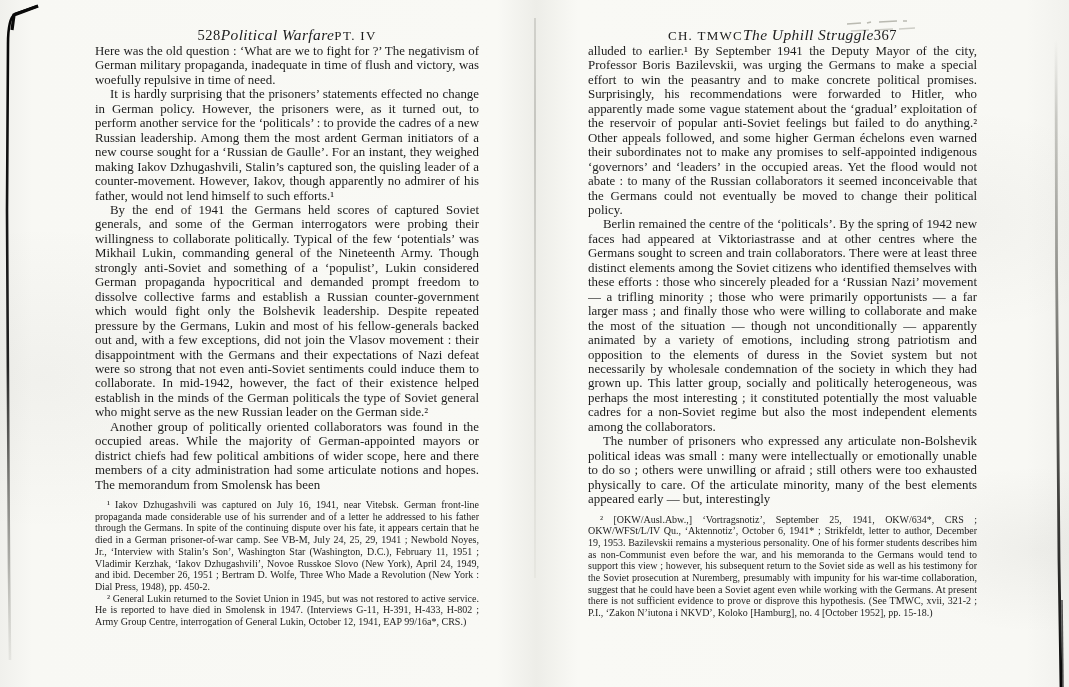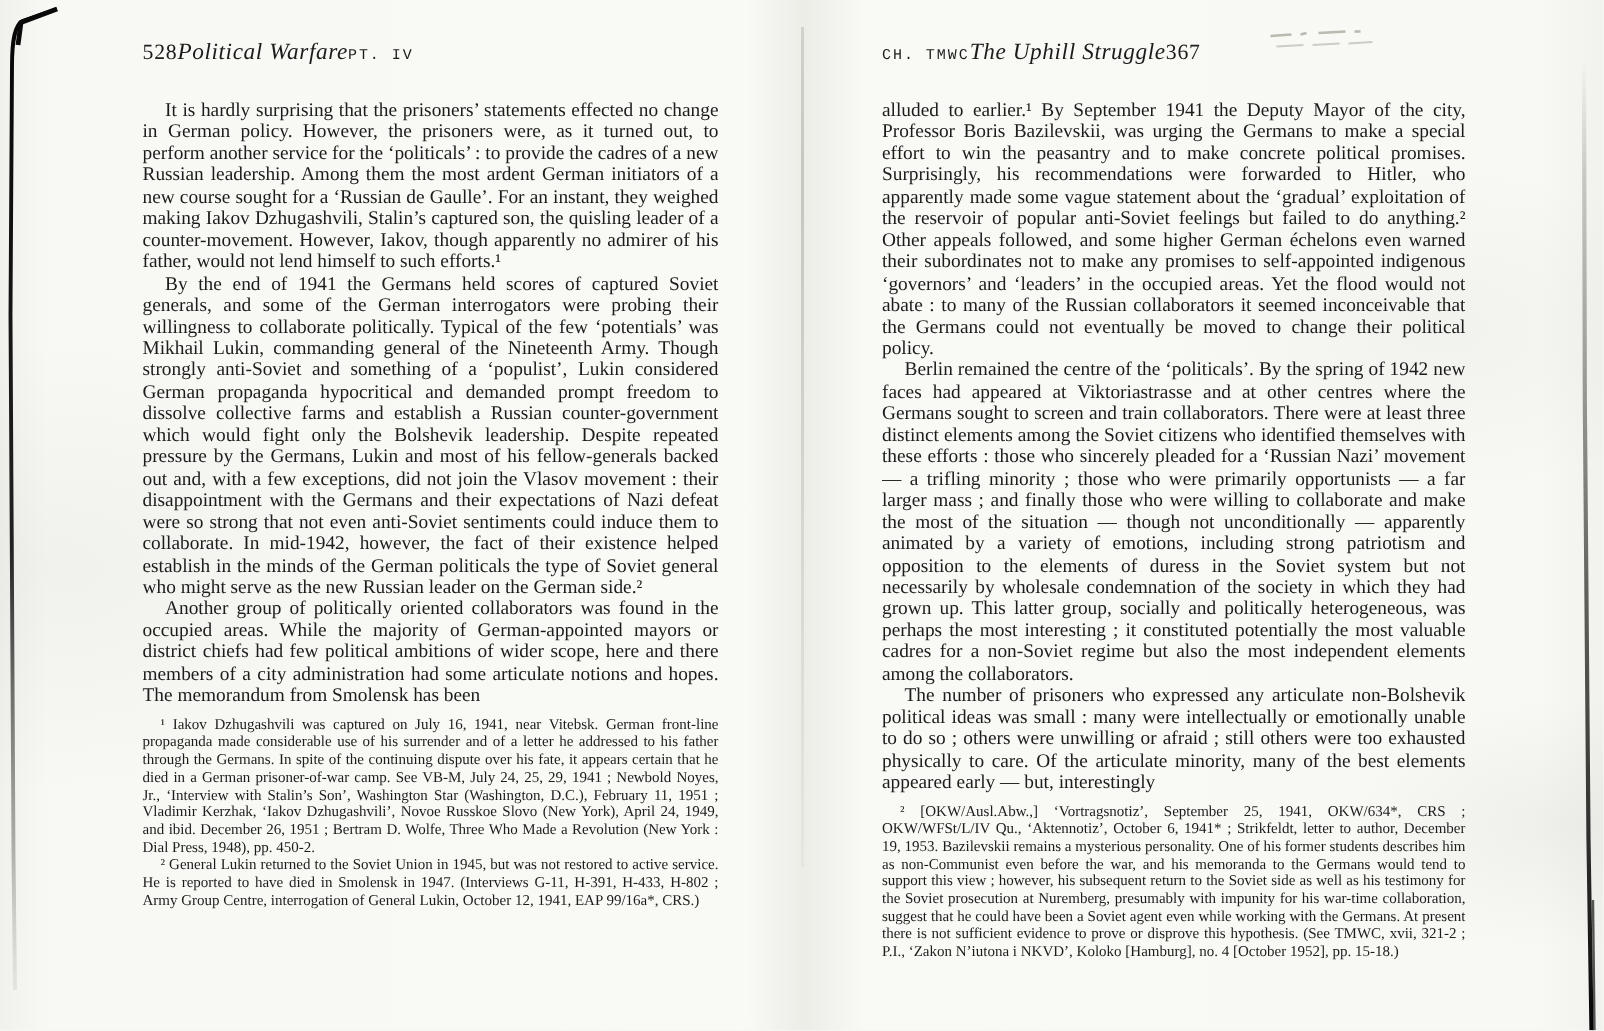--- a/index.html
+++ b/index.html
@@ -16,26 +16,26 @@
       radial-gradient(ellipse 260px 160px at 90% 32%, rgba(60,60,55,0.035), transparent 70%),
       radial-gradient(ellipse 320px 220px at 4% 55%, rgba(60,60,55,0.04), transparent 70%),
       radial-gradient(ellipse 200px 120px at 97% 80%, rgba(60,60,55,0.05), transparent 70%),
       linear-gradient(90deg,#f0f0ec 0%,#f8f8f4 3%,#f9f9f5 46.5%,#ededE8 50.2%,#f9f9f5 54%,#f8f8f4 96%,#f1f1ed 100%);
   }
   .page { position:absolute; top:26px; height:657px; overflow:hidden; }
   .page-left  { left:95px;  width:384px; }
   .page-right { left:588px; width:389px; }
 
   .pg-header {
-    display:flex; justify-content:flex-start; align-items:baseline;
-    margin-bottom:22px; height:18px;
+    display:flex; justify-content:center; align-items:baseline;
+    margin-bottom:0; height:18px;
   }
   .pagenum  { font-size:14.5px; letter-spacing:0.5px; }
   .runtitle { font-style:italic; font-size:15.5px; letter-spacing:0.4px; }
-  .seclabel { font-size:10px; letter-spacing:1.3px;font-family:Liberation Mono, monospace; }
+  .seclabel { font-size:13px; letter-spacing:1.3px; }
 
   .body p {
     margin:0; text-align:justify;
     font-size:12.9px; line-height:14.45px;
   }
   .body p.ind { text-indent:15px; }
 
   .fns { margin-top:7px; }
   .fns p {
     margin:0; text-align:justify; text-indent:12px;
@@ -86,20 +86,21 @@
     <path d="M6 15 L24 14 M30 14 L48 13 M54 13 L70 12" stroke="#c2c2ba" stroke-width="1.4" fill="none" opacity="0.8"></path>
   </svg>
 
   <div class="page page-left">
     <div class="pg-header">
       <span class="pagenum">528</span>
       <span class="runtitle">Political Warfare</span>
       <span class="seclabel">PT. IV</span>
     </div>
     <div class="body">
+      <p>Here was the old question : ‘What are we to fight for ?’ The negativism of German military propaganda, inadequate in time of flush and victory, was woefully repulsive in time of need.</p>
       <p class="ind">It is hardly surprising that the prisoners’ statements effected no change in German policy. However, the prisoners were, as it turned out, to perform another service for the ‘politicals’ : to provide the cadres of a new Russian leadership. Among them the most ardent German initiators of a new course sought for a ‘Russian de Gaulle’. For an instant, they weighed making Iakov Dzhugashvili, Stalin’s captured son, the quisling leader of a counter-movement. However, Iakov, though apparently no admirer of his father, would not lend himself to such efforts.¹</p>
       <p class="ind">By the end of 1941 the Germans held scores of captured Soviet generals, and some of the German interrogators were probing their willingness to collaborate politically. Typical of the few ‘potentials’ was Mikhail Lukin, commanding general of the Nineteenth Army. Though strongly anti-Soviet and something of a ‘populist’, Lukin considered German propaganda hypocritical and demanded prompt freedom to dissolve collective farms and establish a Russian counter-government which would fight only the Bolshevik leadership. Despite repeated pressure by the Germans, Lukin and most of his fellow-generals backed out and, with a few exceptions, did not join the Vlasov movement : their disappointment with the Germans and their expectations of Nazi defeat were so strong that not even anti-Soviet sentiments could induce them to collaborate. In mid-1942, however, the fact of their existence helped establish in the minds of the German politicals the type of Soviet general who might serve as the new Russian leader on the German side.²</p>
       <p class="ind">Another group of politically oriented collaborators was found in the occupied areas. While the majority of German-appointed mayors or district chiefs had few political ambitions of wider scope, here and there members of a city administration had some articulate notions and hopes. The memorandum from Smolensk has been</p>
     </div>
     <div class="fns">
       <p>¹ Iakov Dzhugashvili was captured on July 16, 1941, near Vitebsk. German front-line propaganda made considerable use of his surrender and of a letter he addressed to his father through the Germans. In spite of the continuing dispute over his fate, it appears certain that he died in a German prisoner-of-war camp. See VB-M, July 24, 25, 29, 1941 ; Newbold Noyes, Jr., ‘Interview with Stalin’s Son’, Washington Star (Washington, D.C.), February 11, 1951 ; Vladimir Kerzhak, ‘Iakov Dzhugashvili’, Novoe Russkoe Slovo (New York), April 24, 1949, and ibid. December 26, 1951 ; Bertram D. Wolfe, Three Who Made a Revolution (New York : Dial Press, 1948), pp. 450-2.</p>
       <p>² General Lukin returned to the Soviet Union in 1945, but was not restored to active service. He is reported to have died in Smolensk in 1947. (Interviews G-11, H-391, H-433, H-802 ; Army Group Centre, interrogation of General Lukin, October 12, 1941, EAP 99/16a*, CRS.)</p>
     </div>
   </div>
 

